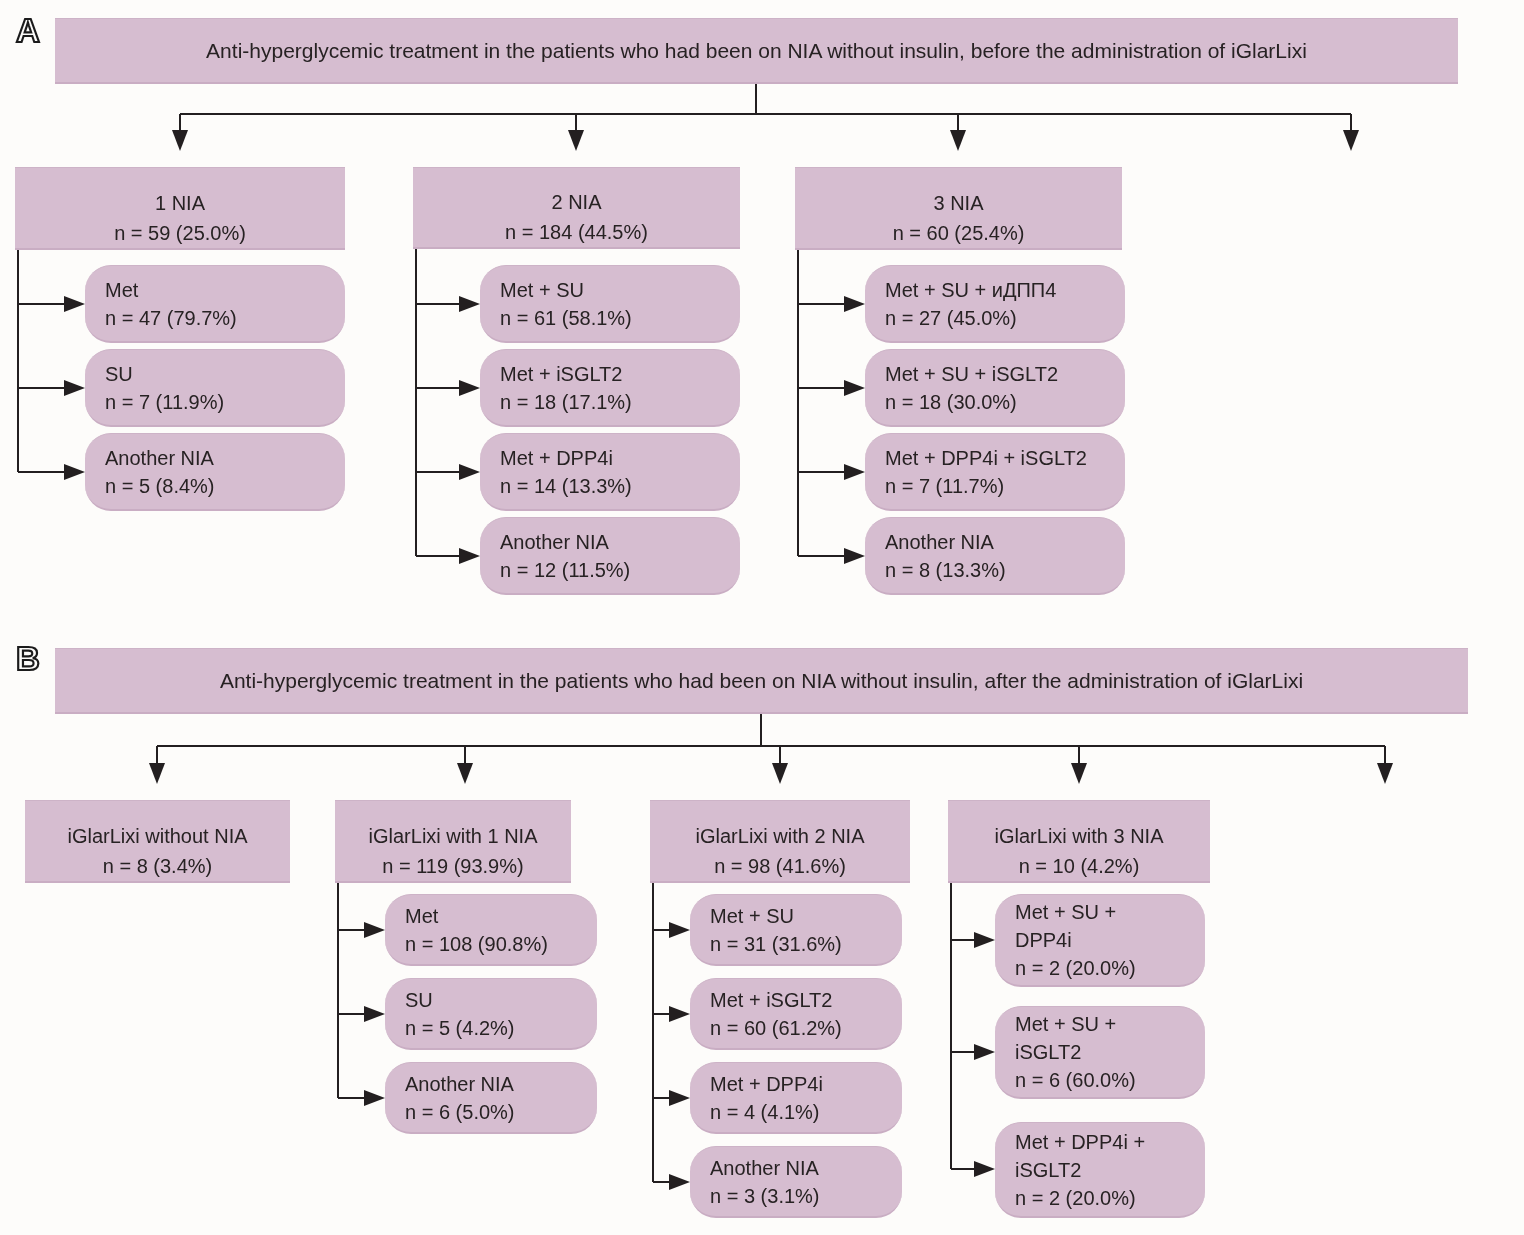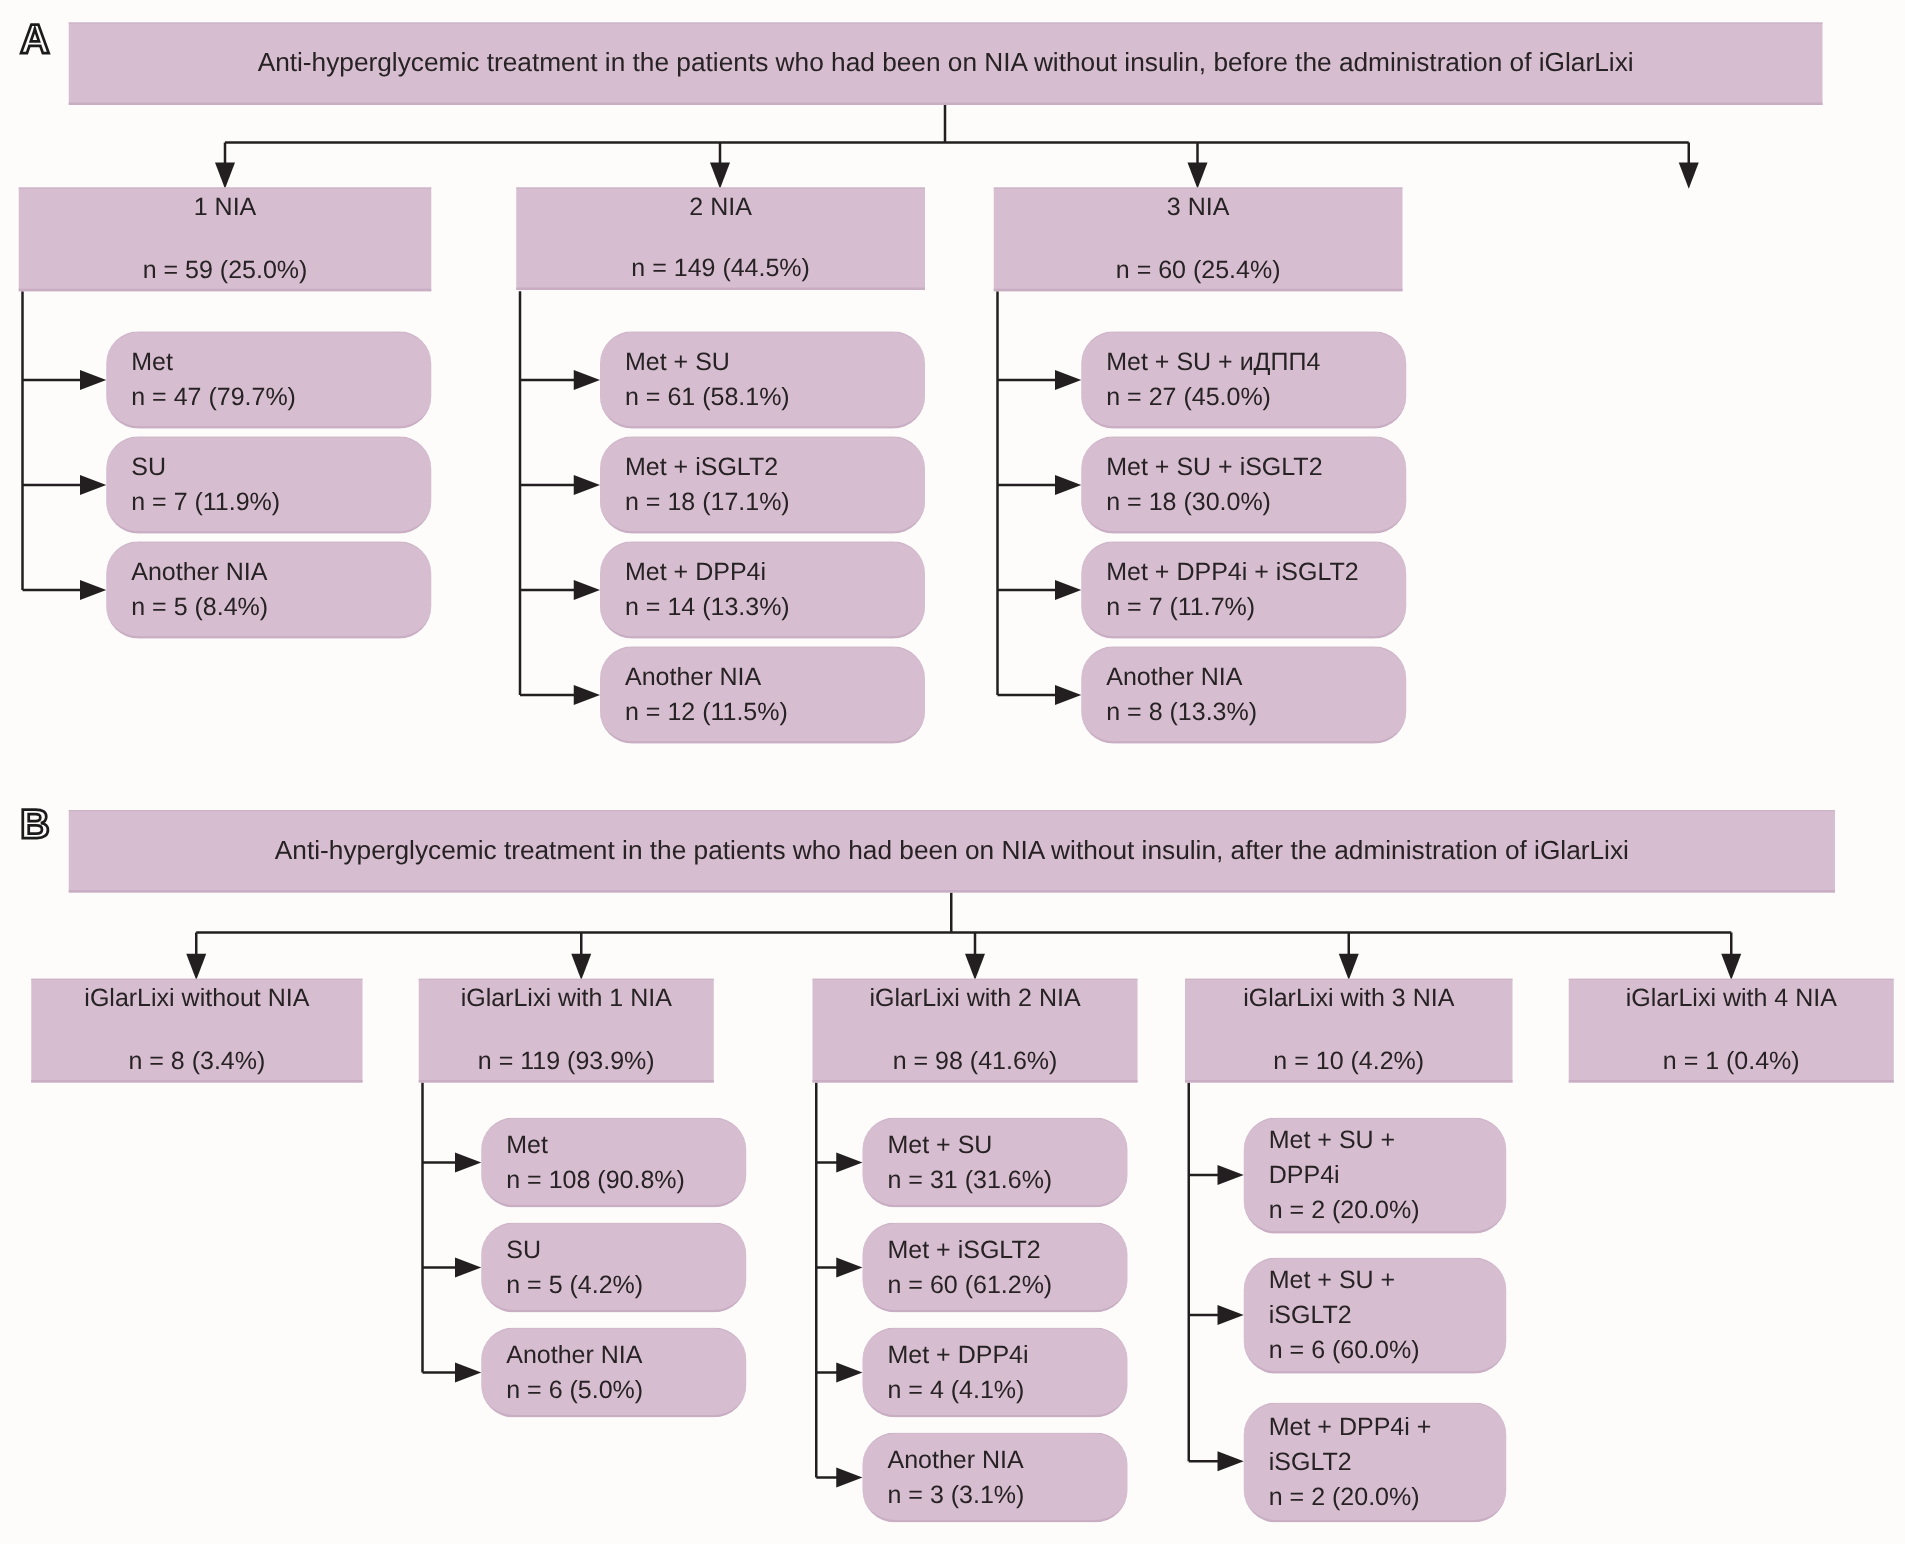--- a/index.html
+++ b/index.html
@@ -18,22 +18,22 @@
     position: absolute;
     background: #d6bdd0;
     border-top: 1px solid #cdb3c7;
     border-bottom: 2px solid #c9adc3;
   }
   .title-box {
     display: flex; align-items: center; justify-content: center;
     text-align: left; font-size: 21px;
   }
   .branch {
-    display: flex; flex-direction: column; align-items: center; justify-content: space-between;
-    text-align: center; font-size: 20px; line-height: 1.5;
+    display: flex; flex-direction: column; align-items: center; justify-content: flex-end;
+    text-align: center; font-size: 20px; line-height: 1.5; margin-top: 17px;
   }
   .child {
     display: flex; flex-direction: column; justify-content: center;
     font-size: 20px; line-height: 1.4; padding-left: 20px; border-radius: 26px;
   }
   .lbl { white-space: pre-line; }
   .panel-label {
     position: absolute;
     font-size: 33px; font-weight: 800;
     color: #fdfcfa;
@@ -105,21 +105,21 @@
   <div class="box title-box" style="left:55px;top:18px;width:1403px;height:66px">
     <span>Anti-hyperglycemic treatment in the patients who had been on NIA without insulin, before the administration of iGlarLixi</span>
   </div>
 
   <div class="box branch" style="left:15px;top:150px;width:330px;height:83px">
     <div class="lbl">1 NIA</div>
     <div class="cnt">n = 59 (25.0%)</div>
   </div>
   <div class="box branch" style="left:413px;top:150px;width:327px;height:82px">
     <div class="lbl">2 NIA</div>
-    <div class="cnt">n = 149 (44.5%)</div>
+    <div class="cnt">n = 184 (44.5%)</div>
   </div>
   <div class="box branch" style="left:795px;top:150px;width:327px;height:83px">
     <div class="lbl">3 NIA</div>
     <div class="cnt">n = 60 (25.4%)</div>
   </div>
 
   <div class="box child" style="left:85px;top:265px;width:260px;height:78px">
     <div class="lbl">Met</div>
     <div class="cnt">n = 47 (79.7%)</div>
   </div>
@@ -180,24 +180,20 @@
     <div class="lbl">iGlarLixi with 1 NIA</div>
     <div class="cnt">n = 119 (93.9%)</div>
   </div>
   <div class="box branch" style="left:650px;top:783px;width:260px;height:83px">
     <div class="lbl">iGlarLixi with 2 NIA</div>
     <div class="cnt">n = 98 (41.6%)</div>
   </div>
   <div class="box branch" style="left:948px;top:783px;width:262px;height:83px">
     <div class="lbl">iGlarLixi with 3 NIA</div>
     <div class="cnt">n = 10 (4.2%)</div>
-  </div>
-  <div class="box branch" style="left:1255px;top:783px;width:260px;height:83px">
-    <div class="lbl">iGlarLixi with 4 NIA</div>
-    <div class="cnt">n = 1 (0.4%)</div>
   </div>
 
   <div class="box child" style="left:385px;top:894px;width:212px;height:72px">
     <div class="lbl">Met</div>
     <div class="cnt">n = 108 (90.8%)</div>
   </div>
   <div class="box child" style="left:385px;top:978px;width:212px;height:72px">
     <div class="lbl">SU</div>
     <div class="cnt">n = 5 (4.2%)</div>
   </div>

